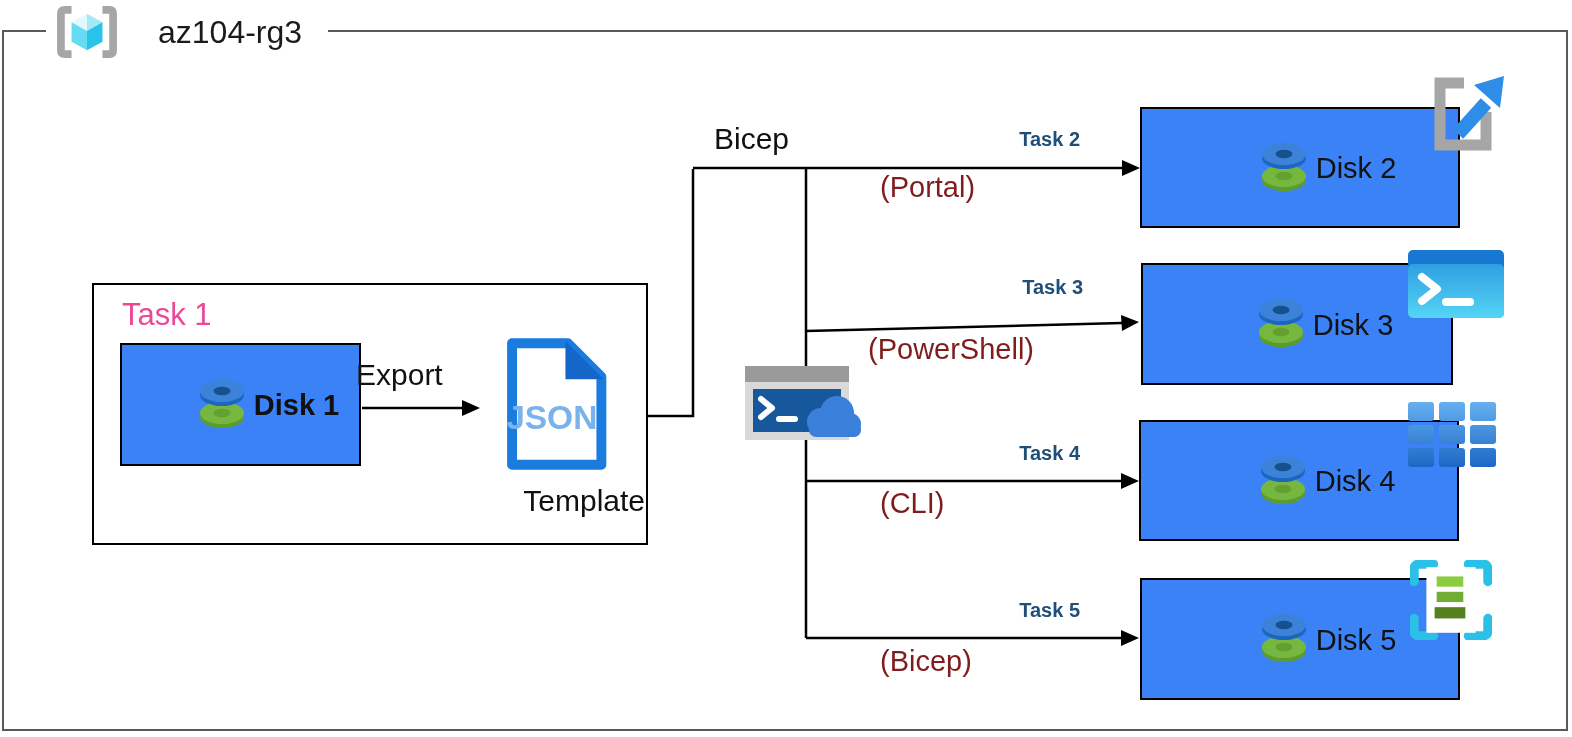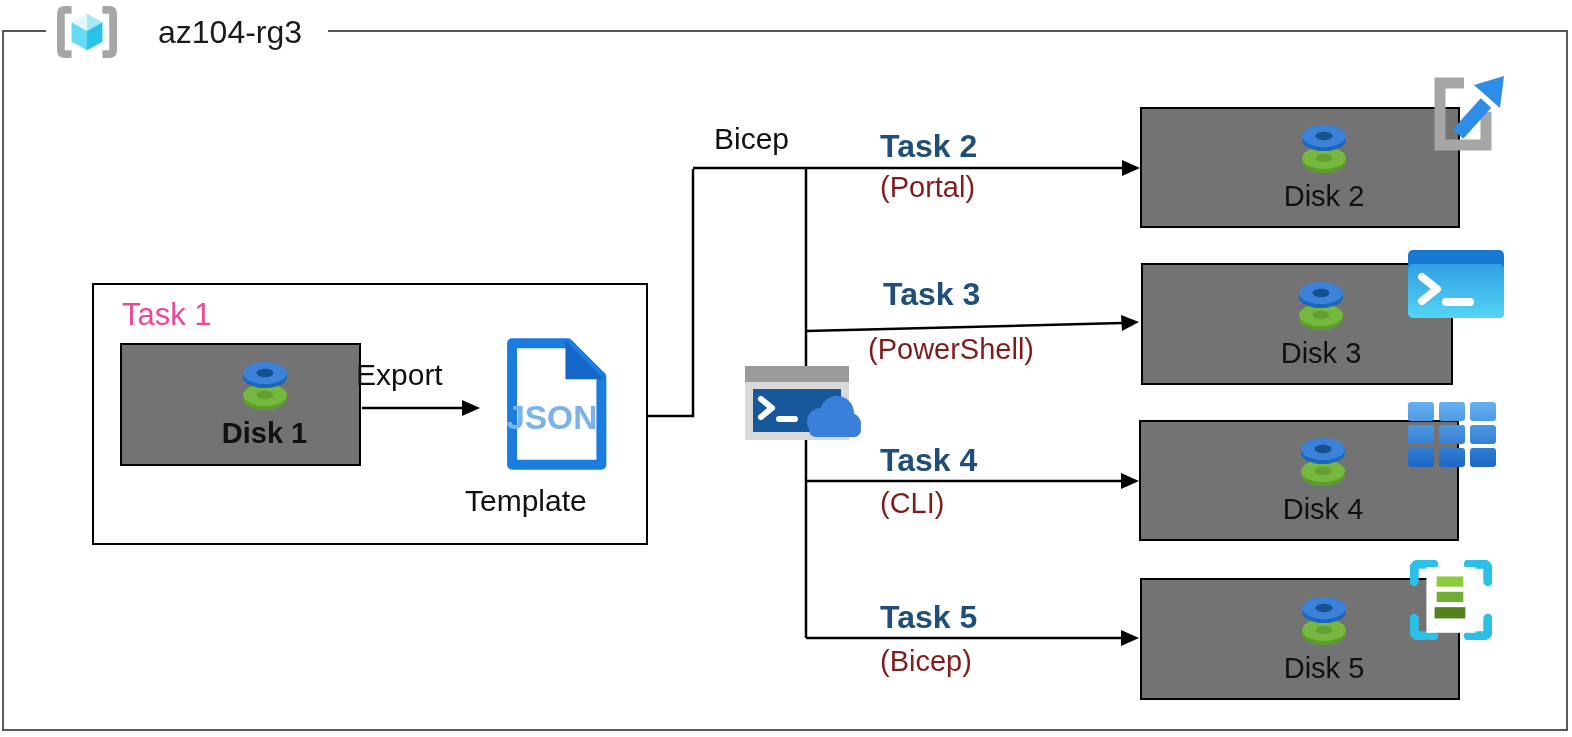--- a/index.html
+++ b/index.html
@@ -14,27 +14,27 @@
   .rg-header{
     position:absolute;left:46px;top:2px;height:60px;display:flex;align-items:center;
     gap:34px;background:#ffffff;padding:0 26px 0 4px;z-index:5;
   }
   .rg-title{font-size:32px;color:#1a1a1a;white-space:nowrap;}
   .overlay{position:absolute;left:0;top:0;width:1572px;height:737px;z-index:2;pointer-events:none;}
   .box{position:absolute;box-sizing:border-box;border:2.5px solid #000;}
   .task1-box{left:92px;top:283px;width:556px;height:262px;background:#ffffff;z-index:1;}
   .task1-title{position:absolute;left:28px;top:12px;font-size:31px;font-weight:normal;color:#ec4899;}
   .diskbox{
-    background:#737373;display:flex;flex-direction:column;align-items:center;
+    background:#3b82f6;display:flex;flex-direction:row;align-items:center;
     justify-content:center;z-index:3;padding-left:48px;
   }
   .diskbox .disk{width:64px;height:56px;}
   .disk-label{font-size:29px;color:#111;margin-top:2px;}
   .label{position:absolute;font-size:30px;color:#111;z-index:4;}
-  .task-label{position:absolute;font-size:32px;font-weight:bold;color:#1f4e79;text-align:left;z-index:4;}
+  .task-label{position:absolute;font-size:20px;font-weight:bold;color:#1f4e79;text-align:right;z-index:4;}
   .method-label{position:absolute;font-size:29px;color:#7f1d1d;text-align:left;z-index:4;}
   .icon{position:absolute;z-index:6;}
   .json-wrap{position:absolute;left:497px;top:337px;z-index:3;}
   .json-text{font:bold 27px "Liberation Sans",sans-serif;fill:#7ab2ec;}
 </style>
 </head>
 <body>
 
 <div class="canvas">
 
@@ -97,21 +97,21 @@
 
   <div class="label" style="left:356px;top:358px;">Export</div>
 
   <div class="json-wrap">
     <svg width="112" height="134" viewBox="0 0 90 108">
       <path d="M12,5 H57 L84,32 V103 H12 Z" fill="#ffffff" stroke="#1b7ce0" stroke-width="8" stroke-linejoin="round"></path>
       <polygon points="55,3 86,34 55,34" fill="#1467c8"></polygon>
       <text class="json-text" x="44" y="74" text-anchor="middle">JSON</text>
     </svg>
   </div>
-  <div class="label" style="left:465px;top:484px;width:180px;text-align:left;">Template</div>
+  <div class="label" style="left:465px;top:484px;width:180px;text-align:right;">Template</div>
 
   <div class="label" style="left:714px;top:122px;">Bicep</div>
 
   <div class="task-label" style="left:880px;top:128px;width:200px;">Task 2</div>
   <div class="method-label" style="left:880px;top:171px;width:200px;">(Portal)</div>
 
   <div class="task-label" style="left:883px;top:276px;width:200px;">Task 3</div>
   <div class="method-label" style="left:868px;top:333px;width:240px;">(PowerShell)</div>
 
   <div class="task-label" style="left:880px;top:442px;width:200px;">Task 4</div>

